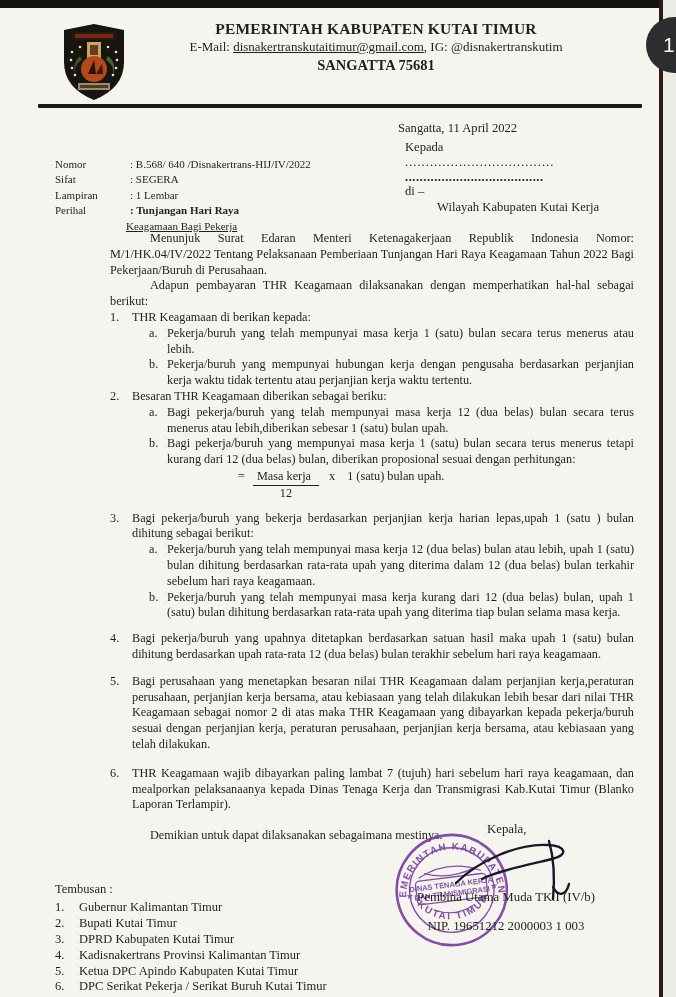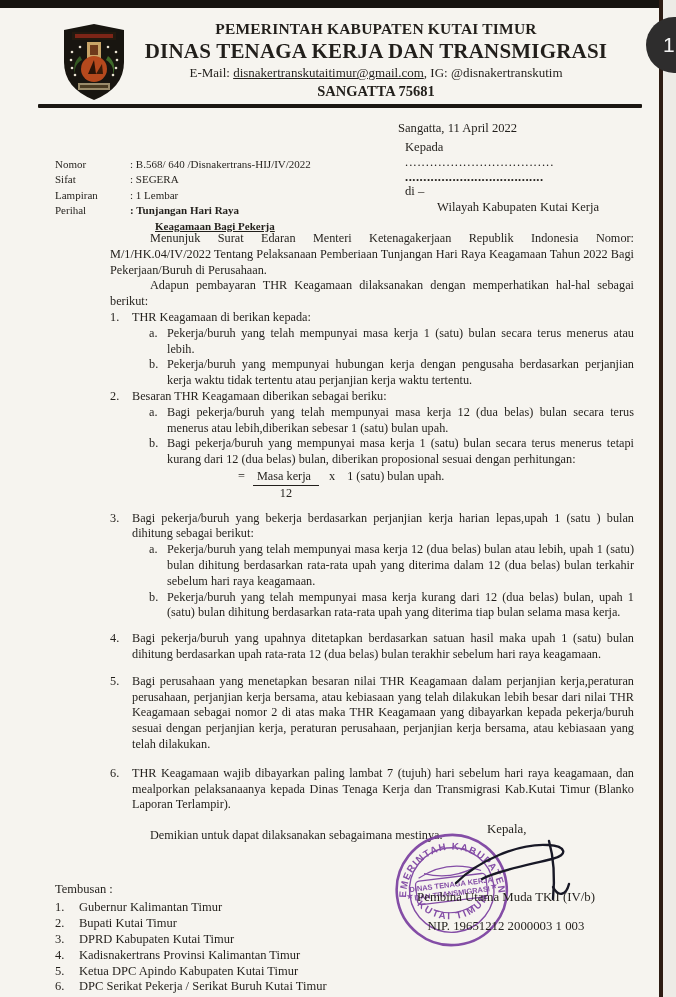--- a/index.html
+++ b/index.html
@@ -28,21 +28,21 @@
   .lh-mail { font-size:13px; margin-top:1px;text-align:center; }
   .lh-mail .uline { text-decoration:underline; }
   .lh-city { font-size:14.5px; font-weight:bold; margin-top:2px; }
   .head-rule { position:absolute; top:104px; left:38px; width:604px; height:4px; background:#1b1712; border-radius:1px; }
   
   .date-line { position:absolute; top:121px; left:398px; font-size:12.6px; }
   .meta { position:absolute; top:157px; left:55px; font-size:11px; }
   .meta-row { display:flex; line-height:15.4px; }
   .meta-label { width:75px; }
   .meta-val.bold { font-weight:bold; }
-  .perihal2 { margin-left:100px; font-weight:bold; text-decoration:underline; line-height:15.4px; }
+  .perihal2 { margin-left:71px; font-weight:normal; text-decoration:underline; line-height:15.4px; }
   .recipient { position:absolute; top:140px; left:372px; font-size:12.6px; line-height:15.2px; }
   .r-ind { margin-left:33px; }
   .r-dots { letter-spacing:1px; margin-left:33px; line-height:14.6px; }
   .r-dots.bold { font-weight:bold; letter-spacing:.5px; }
   .r-wil { margin-left:65px; }
   
   .body-text {
     position:absolute; top:231px; left:110px; width:524px;
     font-size:12.25px; line-height:15.8px; text-align:justify;
   }
@@ -109,21 +109,20 @@
           <circle cx="55" cy="53" r="1.3"></circle>
           <circle cx="22" cy="25" r="1.3"></circle>
         <circle cx="50" cy="25" r="1.3"></circle>
       </g>
       <rect x="20" y="61" width="32" height="7" fill="#9a8b6a"></rect>
       <rect x="22" y="63" width="28" height="3" fill="#4a3b22"></rect>
     </svg>
   </div>
   <div class="lh-text">
     <div class="lh-gov">PEMERINTAH KABUPATEN KUTAI TIMUR</div>
-    <div class="lh-agency">DINAS TENAGA KERJA DAN TRANSMIGRASI</div>
     <div class="lh-mail"><span>E-Mail: </span><span class="uline">disnakertranskutaitimur@gmail.com</span><span>, IG: @disnakertranskutim</span></div>
     <div class="lh-city">SANGATTA 75681</div>
   </div>
   <div class="head-rule"></div>
 
   <div class="date-line">Sangatta,  11 April 2022</div>
 
   <div class="meta">
     <div class="meta-row">
       <span class="meta-label">Nomor</span>

